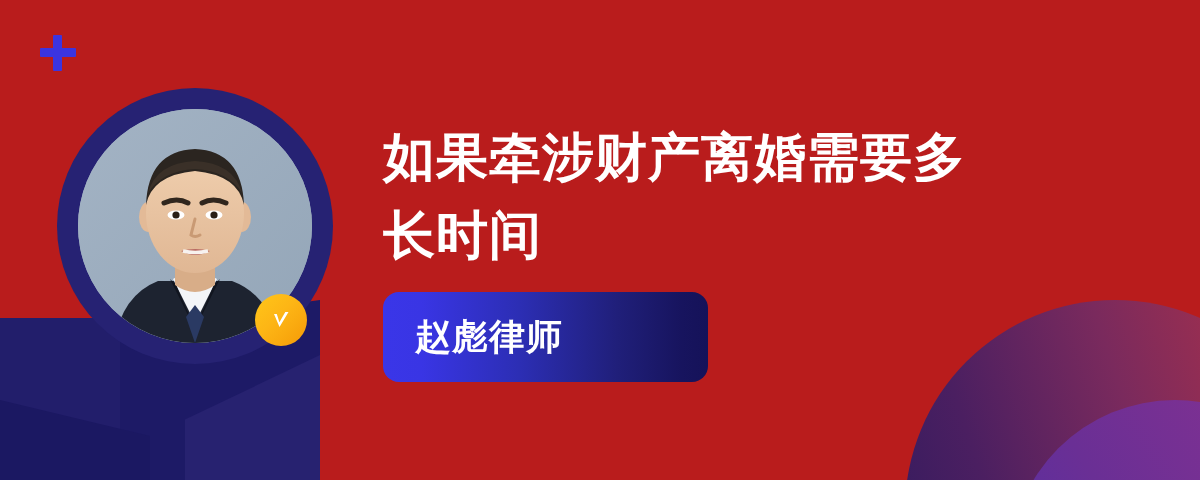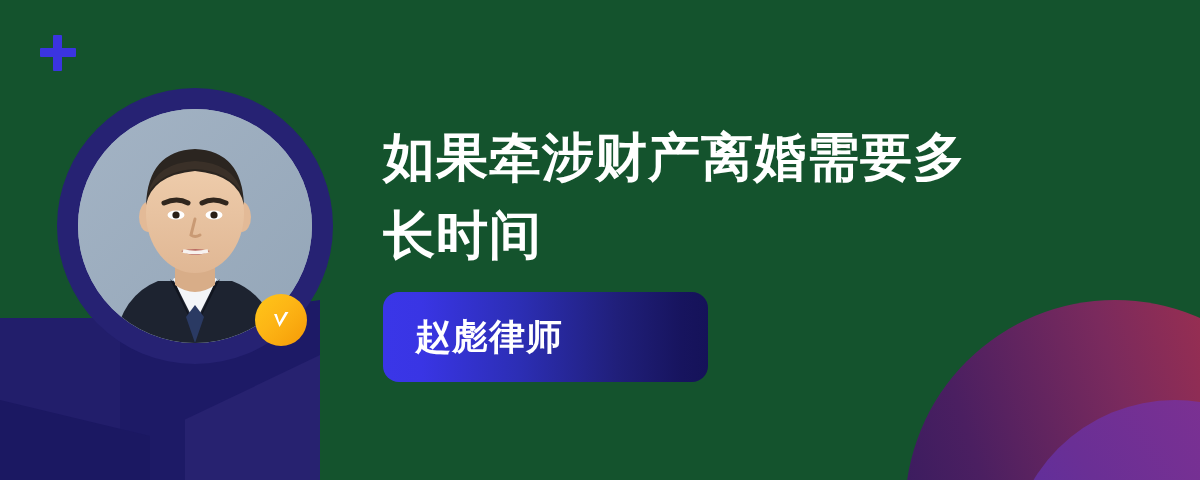--- a/index.html
+++ b/index.html
@@ -8,21 +8,21 @@
     padding: 0;
     background: #0e0b3d;
   }
   * { box-sizing: border-box; }
 
   .banner {
     position: relative;
     width: 1200px;
     height: 480px;
     overflow: hidden;
-    background: #14532d;
+    background: #b91c1c;
     font-family: "Liberation Sans", "DejaVu Sans", sans-serif;
   }
 
   
   .bg-layer {
     position: absolute;
     inset: 0;
     overflow: hidden;
   }
 

